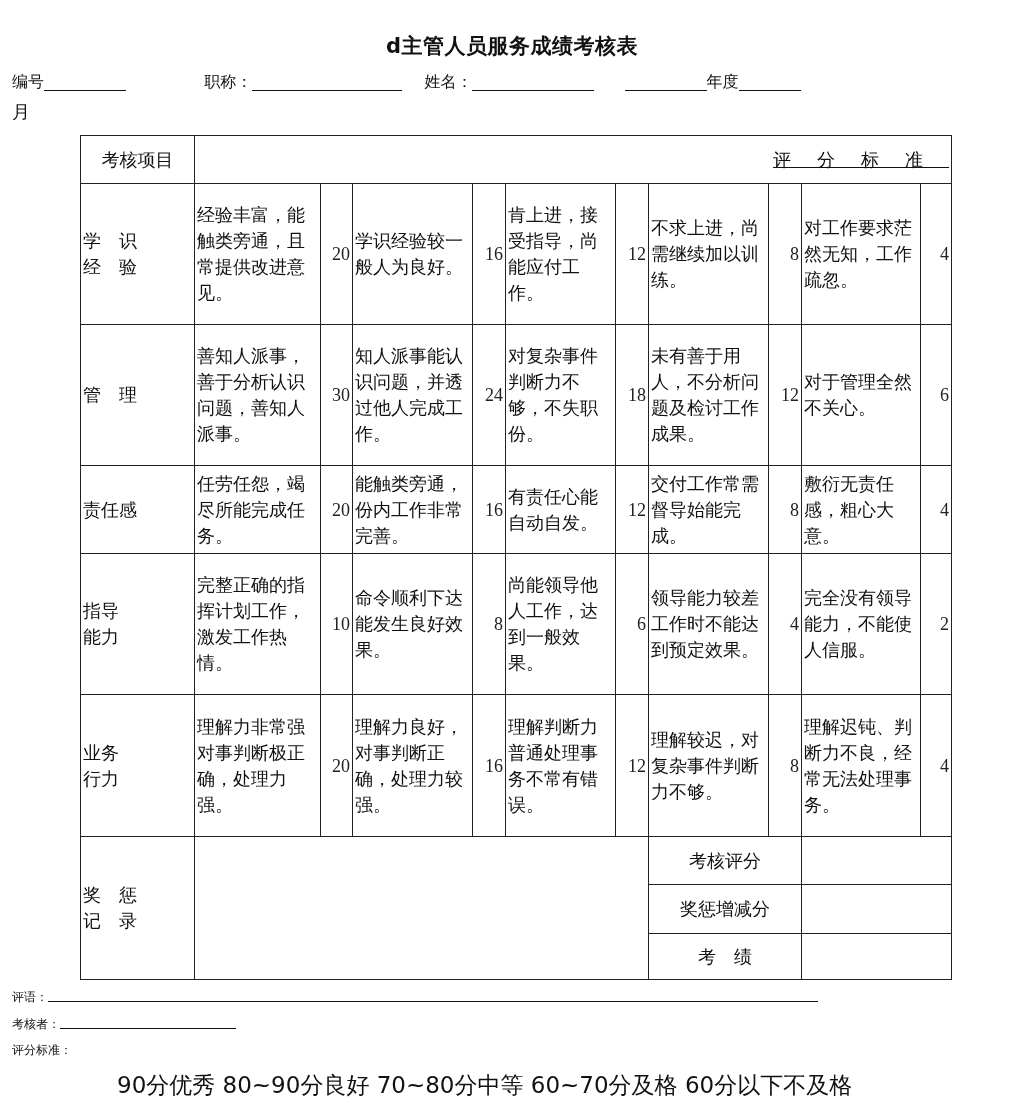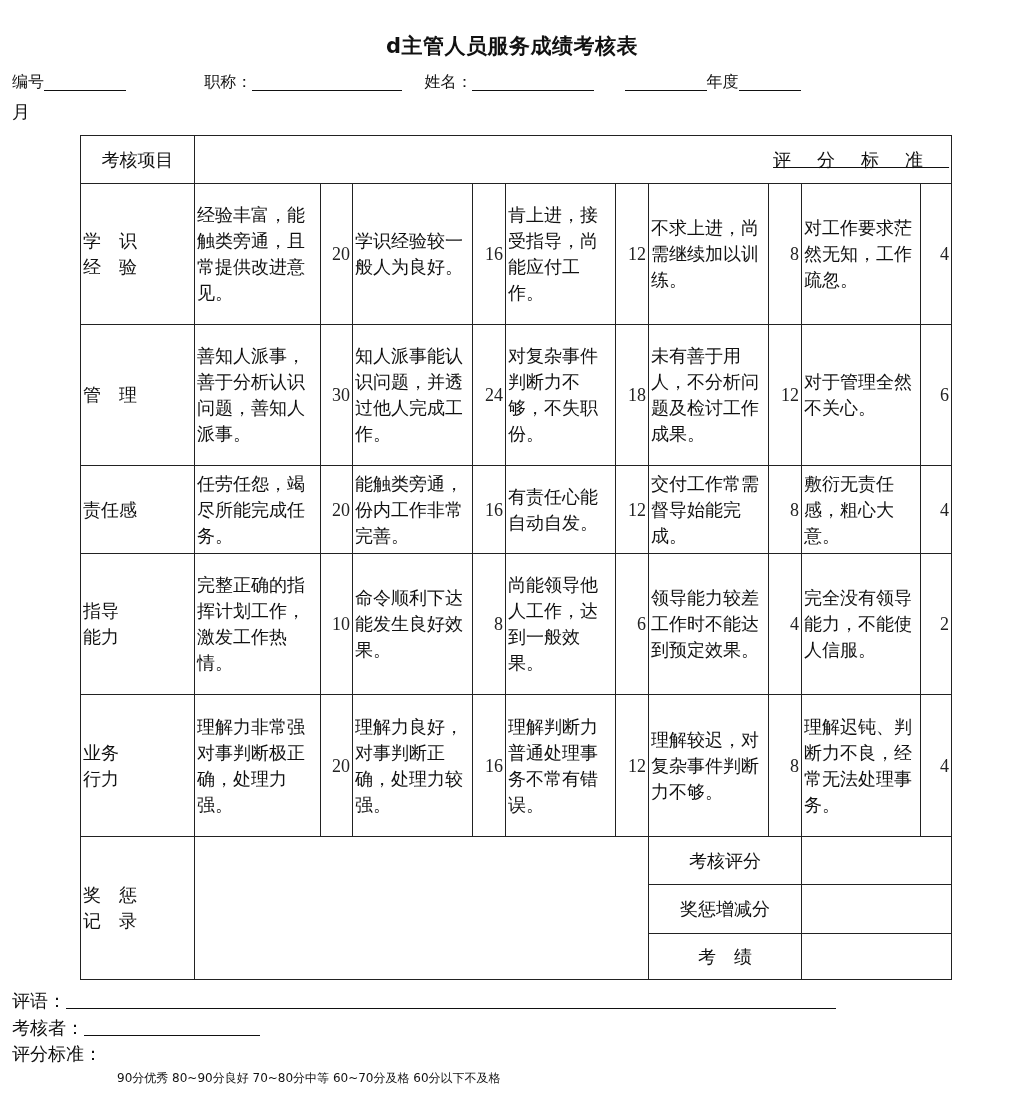--- a/index.html
+++ b/index.html
@@ -9,23 +9,23 @@
   .hdr span { display:inline-block; }
   .uline { display:inline-block; border-bottom:1.5px solid #111; height:18px; vertical-align:bottom; margin-bottom:2px; }
   .hdr2 { position:absolute; top:100px; left:12px; font-size:18px; }
   table.grid { position:absolute; top:135px; left:80px; border-collapse:collapse; table-layout:fixed; width:871px; }
   table.grid td { border:1.5px solid #222; padding:0 2px; font-size:18px; line-height:26px; vertical-align:middle; }
   .c-item { }
   .c-desc { text-align:left; }
   .c-score { font-family:"Liberation Serif", serif; font-size:18px; color:#222; text-align:right; padding-left:3px !important; }
   .center { text-align:center; }
   .hdr-crit { letter-spacing:26px; text-align:right;text-decoration:underline; }
-  .footer { position:absolute; left:12px; font-size:18px; white-space:nowrap; }
+  .footer { position:absolute; left:12px; font-size:12px; white-space:nowrap; }
   .footline { display:inline-block; border-bottom:1.5px solid #111; vertical-align:bottom; margin-bottom:4px; }
-  .std { position:absolute; top:1070px; left:117px; font-size:12px; white-space:nowrap; }
+  .std { position:absolute; top:1070px; left:117px; font-size:23px; white-space:nowrap; }
 </style>
 </head>
 <body>
 
 <div class="title">d主管人员服务成绩考核表</div>
 
 <div class="hdr">
   <span>编号</span><span class="uline" style="width:82px"></span>
   <span style="width:68px"></span>
   <span>职称：</span><span class="uline" style="width:150px"></span>

